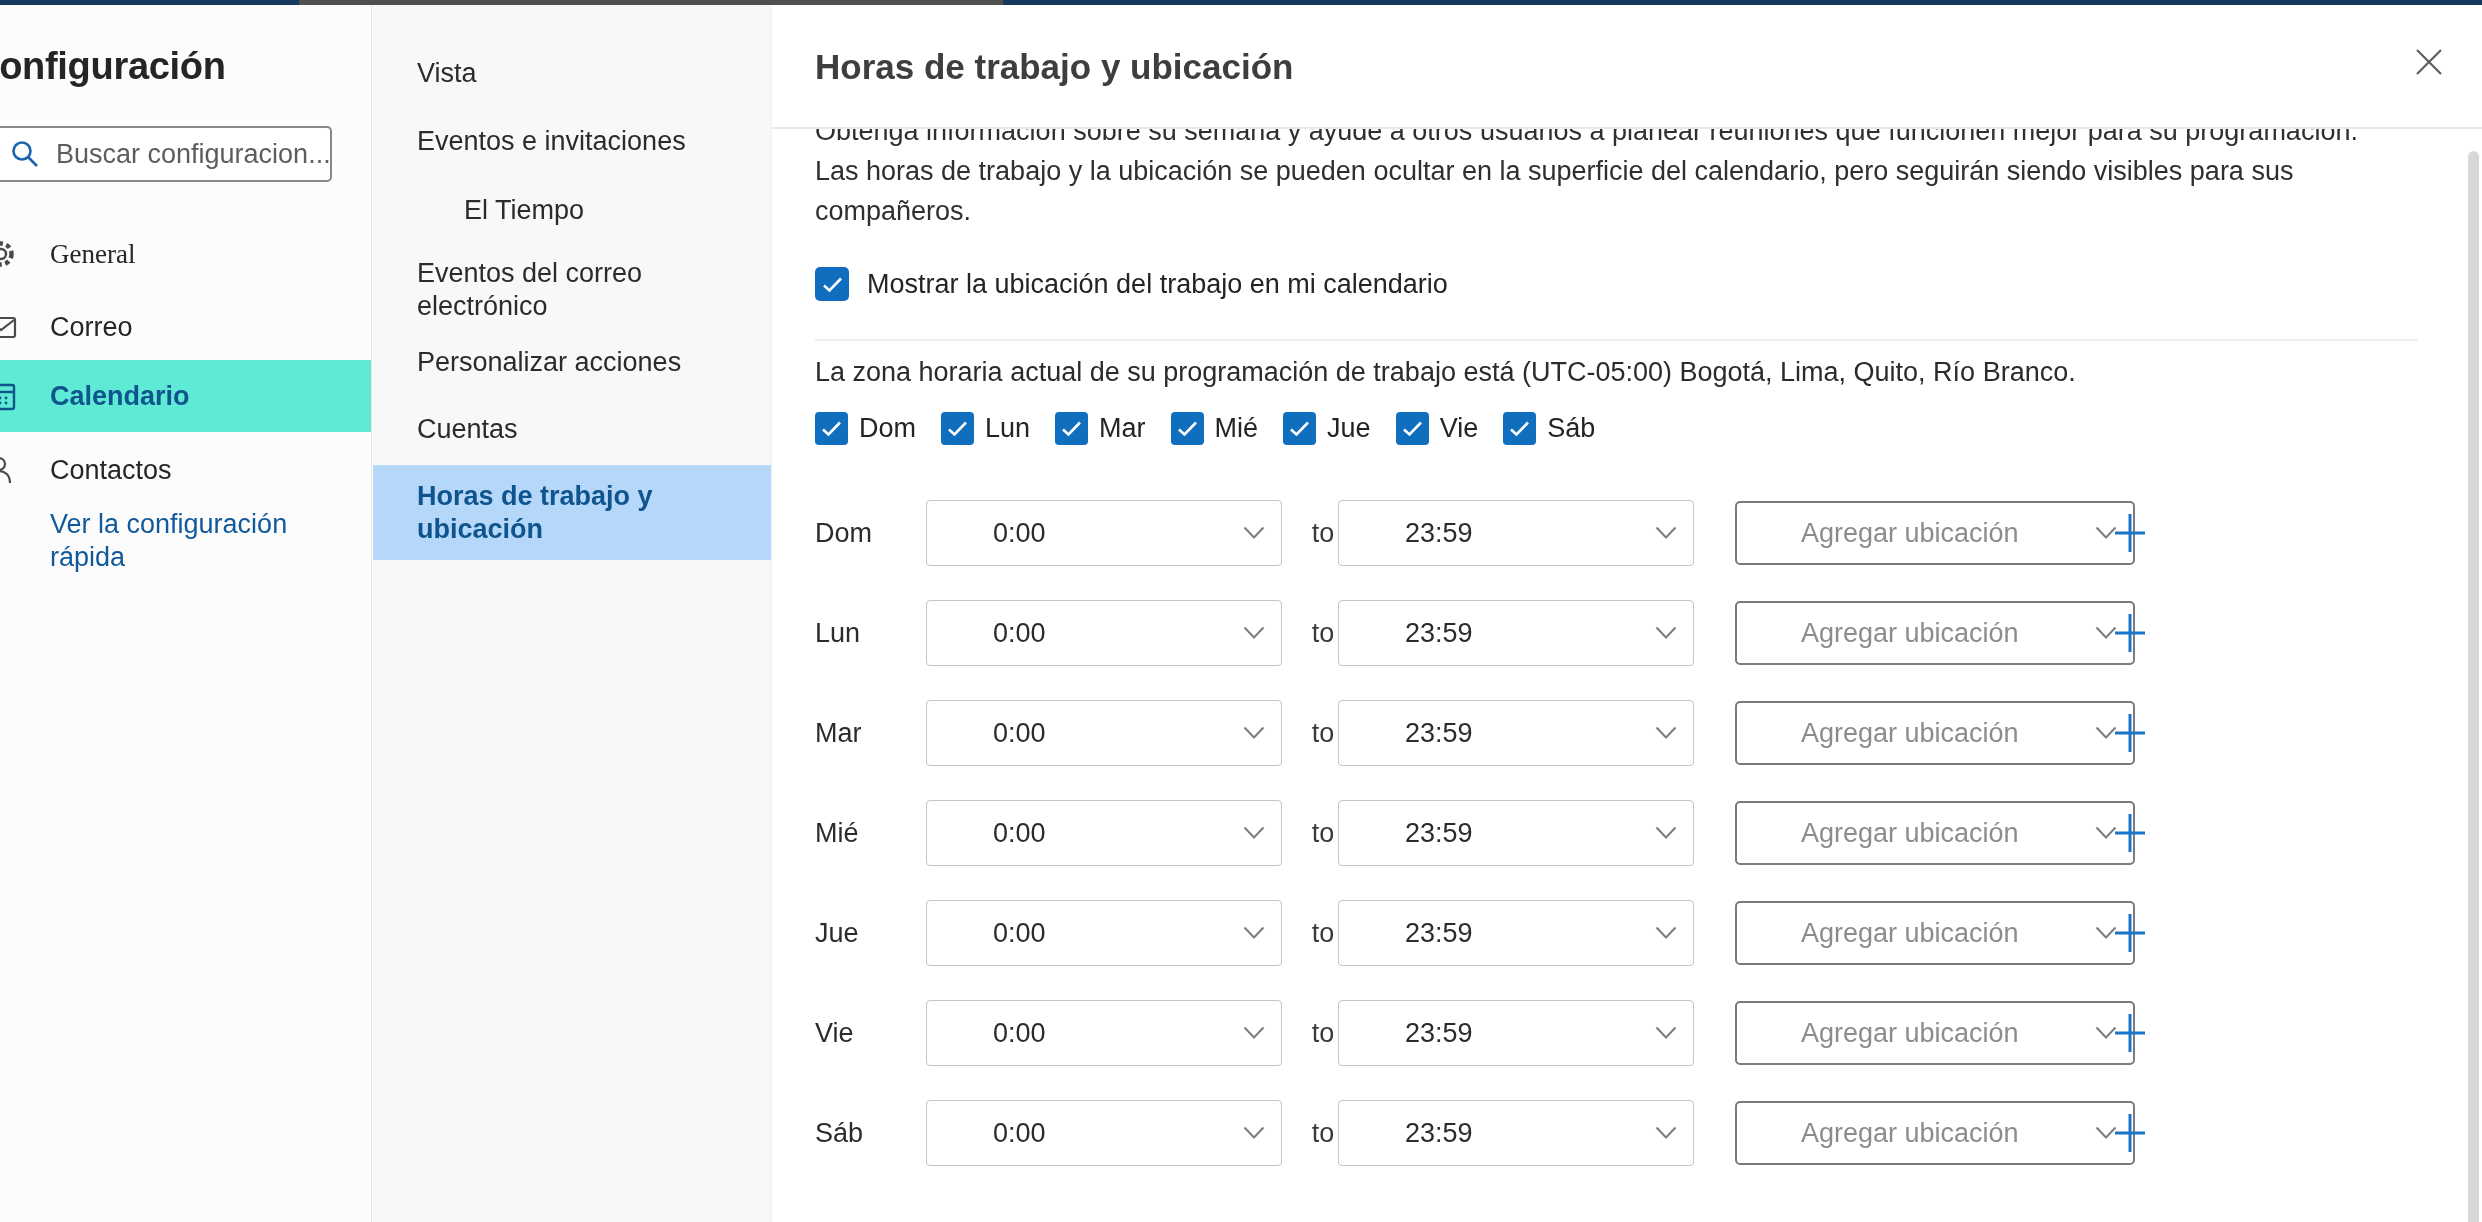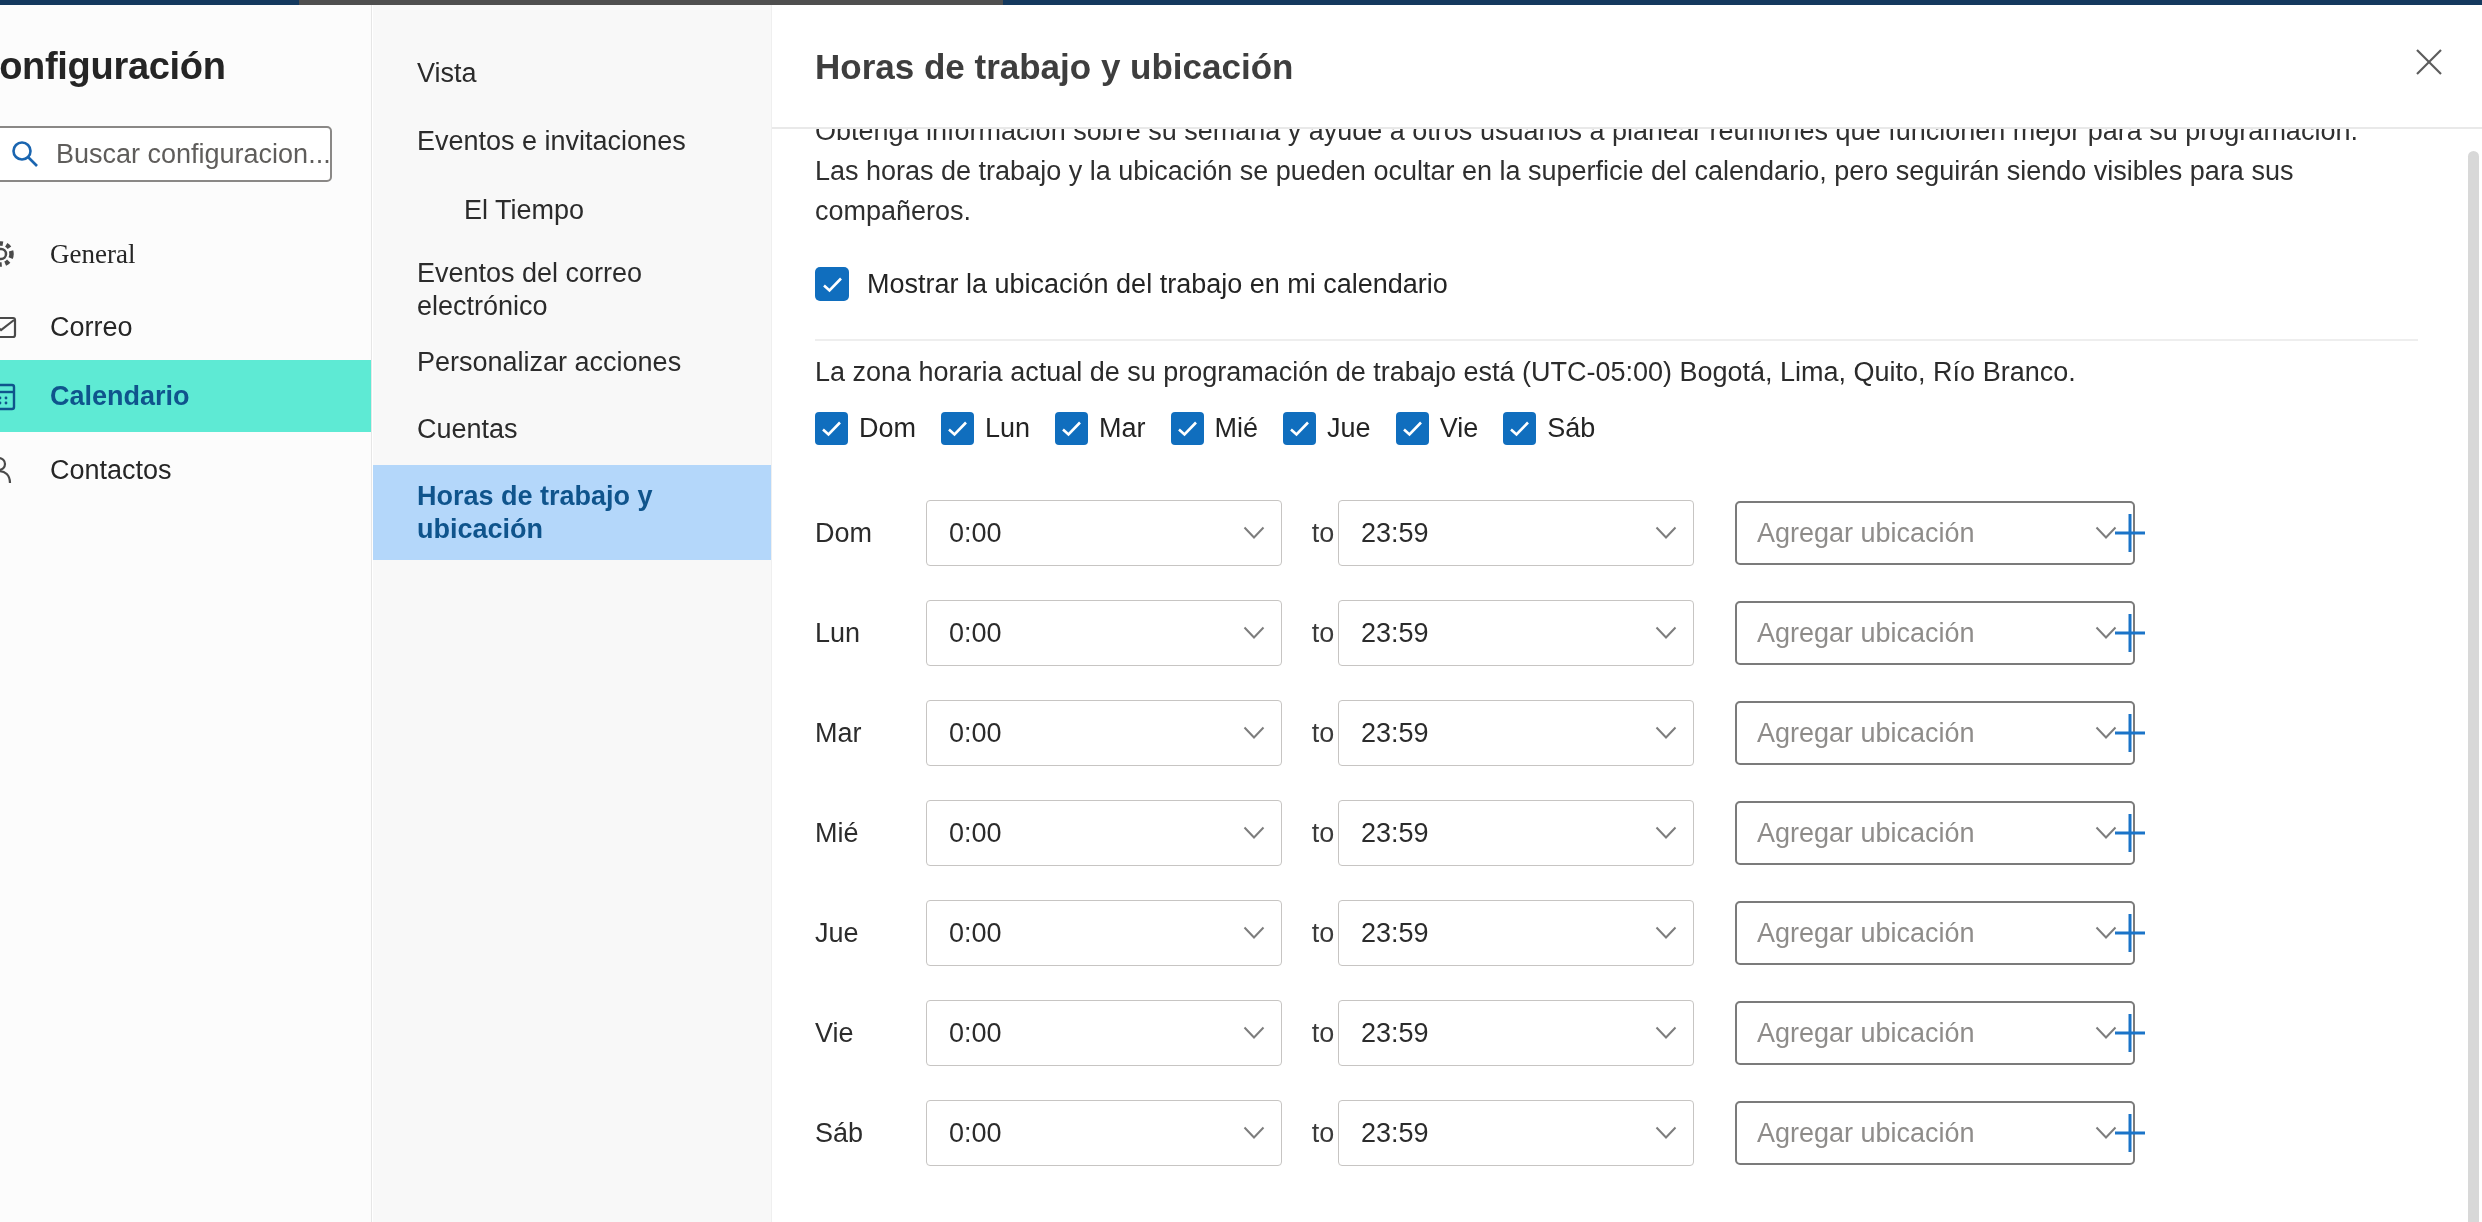--- a/index.html
+++ b/index.html
@@ -58,21 +58,21 @@
   .sec-divider { position:absolute; left:43px; top:210px; width:1603px; height:2px; background:#eeeeee; }
   .tz { position:absolute; left:43px; top:228px; font-size:27px; color:#2b2b2b; white-space:nowrap; }
 
   .days { position:absolute; left:43px; top:283px; display:flex; align-items:center; }
   .day-toggle { display:flex; align-items:center; margin-right:17px; }
   .day-toggle .cbx { width:33px; height:33px; border-radius:4px; }
   .day-toggle .lbl { margin-left:11px; margin-right:8px; font-size:27px; color:#242424; }
 
   .row { position:absolute; left:0; width:100%; height:66px; }
   .row .day { position:absolute; left:43px; top:0; height:66px; line-height:66px; font-size:27px; color:#2c2c2c; }
-  .sel { position:absolute; top:0; height:66px; background:#fff; border:1px solid #c7c5c3; border-radius:4px; display:flex; align-items:center; cursor:pointer; }
+  .sel { position:absolute; top:0; height:66px; background:#fff; border:1px solid #c7c5c3; border-radius:4px; display:flex; align-items:center; cursor:pointer;padding-left:44px; }
   .sel .val { margin-left:22px; font-size:27px; color:#2b2b2b; white-space:nowrap; }
   .sel .chev { position:absolute; right:16px; display:flex; }
   .sel.start { left:154px; width:356px; }
   .sel.end { left:566px; width:356px; }
   .row .to { position:absolute; left:529px; top:0; width:44px; height:66px; line-height:66px; text-align:center; font-size:27px; color:#3a3a3a; }
   .sel.loc { left:963px; top:1px; width:400px; height:64px; border:2.5px solid #7b7b7b; border-radius:5px; }
   .sel.loc .val { margin-left:20px; color:#8e8c8a; }
   .add-btn { position:absolute; left:1340px; top:13px; width:36px; height:40px; background:transparent; border:none; cursor:pointer; display:flex; align-items:center; justify-content:center; }
 
   .scroll-thumb { position:absolute; right:3px; top:22px; bottom:0; width:11px; background:#d8d8d8; border-radius:6px 6px 0 0; cursor:pointer; }
@@ -132,20 +132,21 @@
       <div class="side-item">
         <span class="icon">
   <svg width="34" height="34" viewBox="0 0 34 34" fill="none">
     <circle cx="15" cy="11" r="6" stroke="#4a4a4a" stroke-width="2.2"></circle>
     <path d="M4 30 c0,-8 5,-12 11,-12 s11,4 11,12" stroke="#4a4a4a" stroke-width="2.2" fill="none"></path>
   </svg>
 </span>
         <span class="lbl">Contactos</span>
       </div>
     </nav>
+  <div class="quick-link">Ver la configuración rápida</div>
 </div>
 
 <div class="subnav">
     <div id="sub-nav">
       <div class="sub-item"><span>Vista</span></div>
       <div class="sub-item"><span>Eventos e invitaciones</span></div>
       <div class="sub-item"><span>El Tiempo</span></div>
       <div class="sub-item"><span>Eventos del correo electrónico</span></div>
       <div class="sub-item"><span>Personalizar acciones</span></div>
       <div class="sub-item"><span>Cuentas</span></div>

